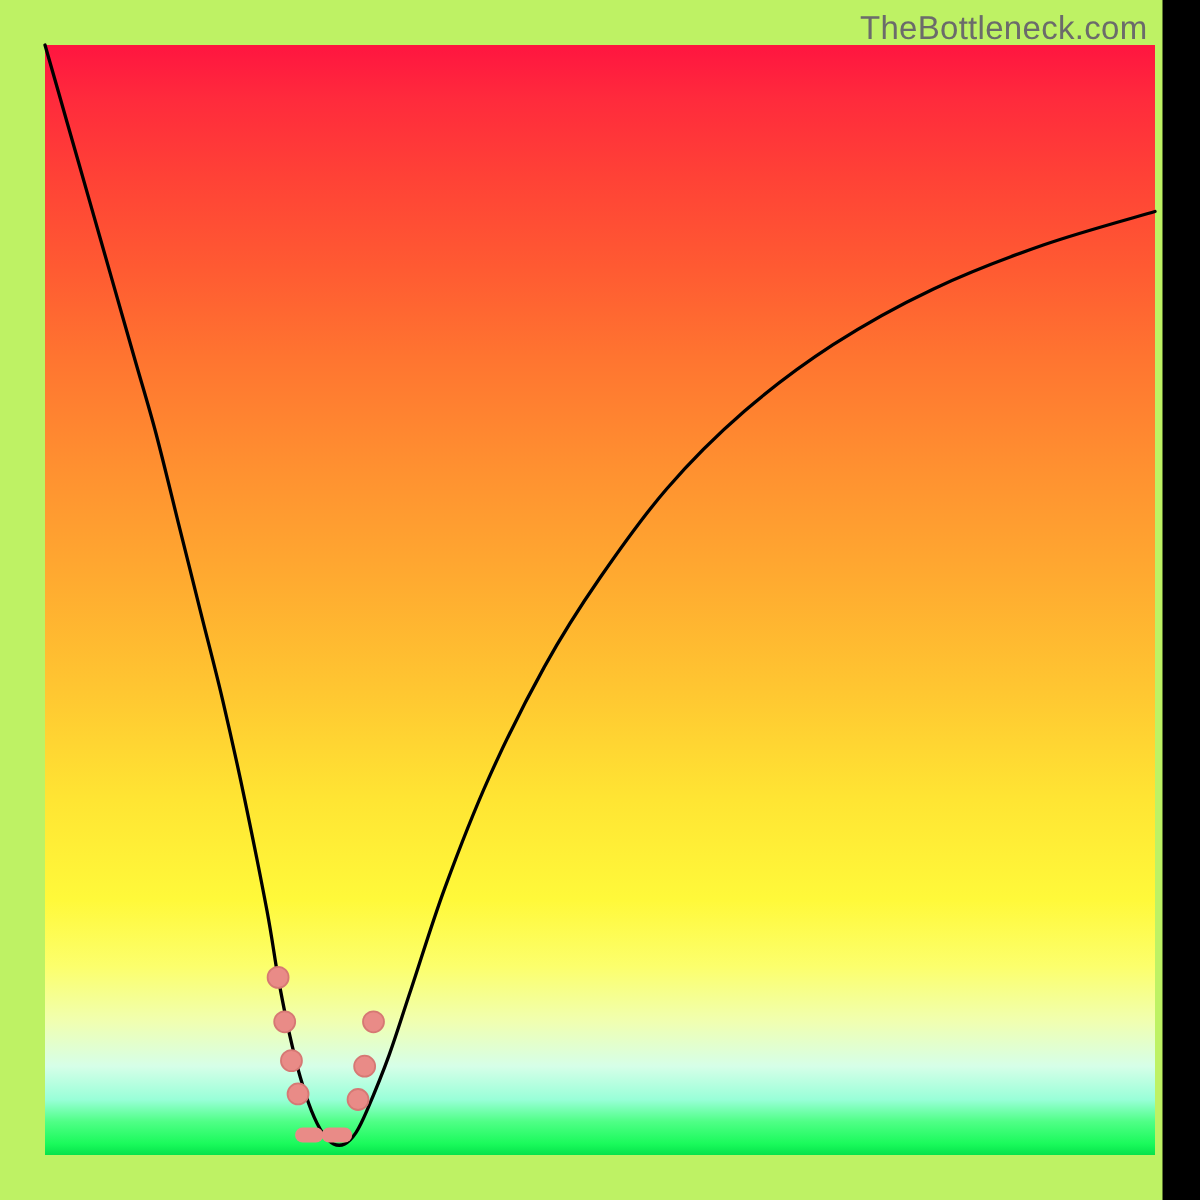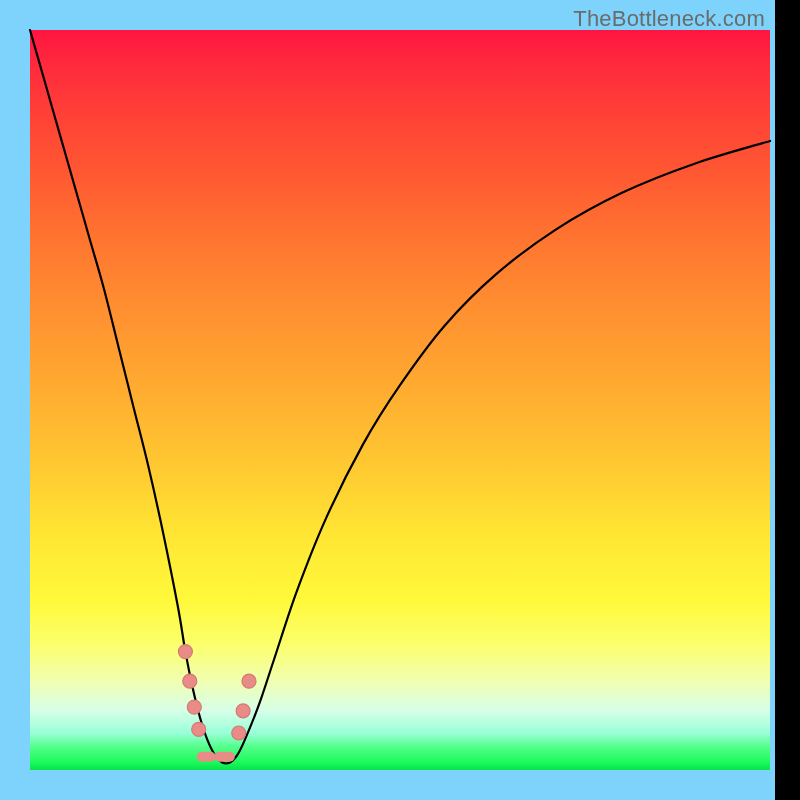--- a/index.html
+++ b/index.html
@@ -8,21 +8,21 @@
     width: 800px;
     height: 800px;
     background: #000;
     overflow: hidden;
     font-family: Arial, Helvetica, sans-serif;
   }
   .stage {
     position: relative;
     width: 775px;
     height: 800px;
-    background: #7dd3fc;
+    background: #bef264;
   }
   .plot-area {
     position: absolute;
     left: 30px;
     top: 30px;
     width: 740px;
     height: 740px;
     background: linear-gradient(
       to bottom,
       #ff1540 0%,

